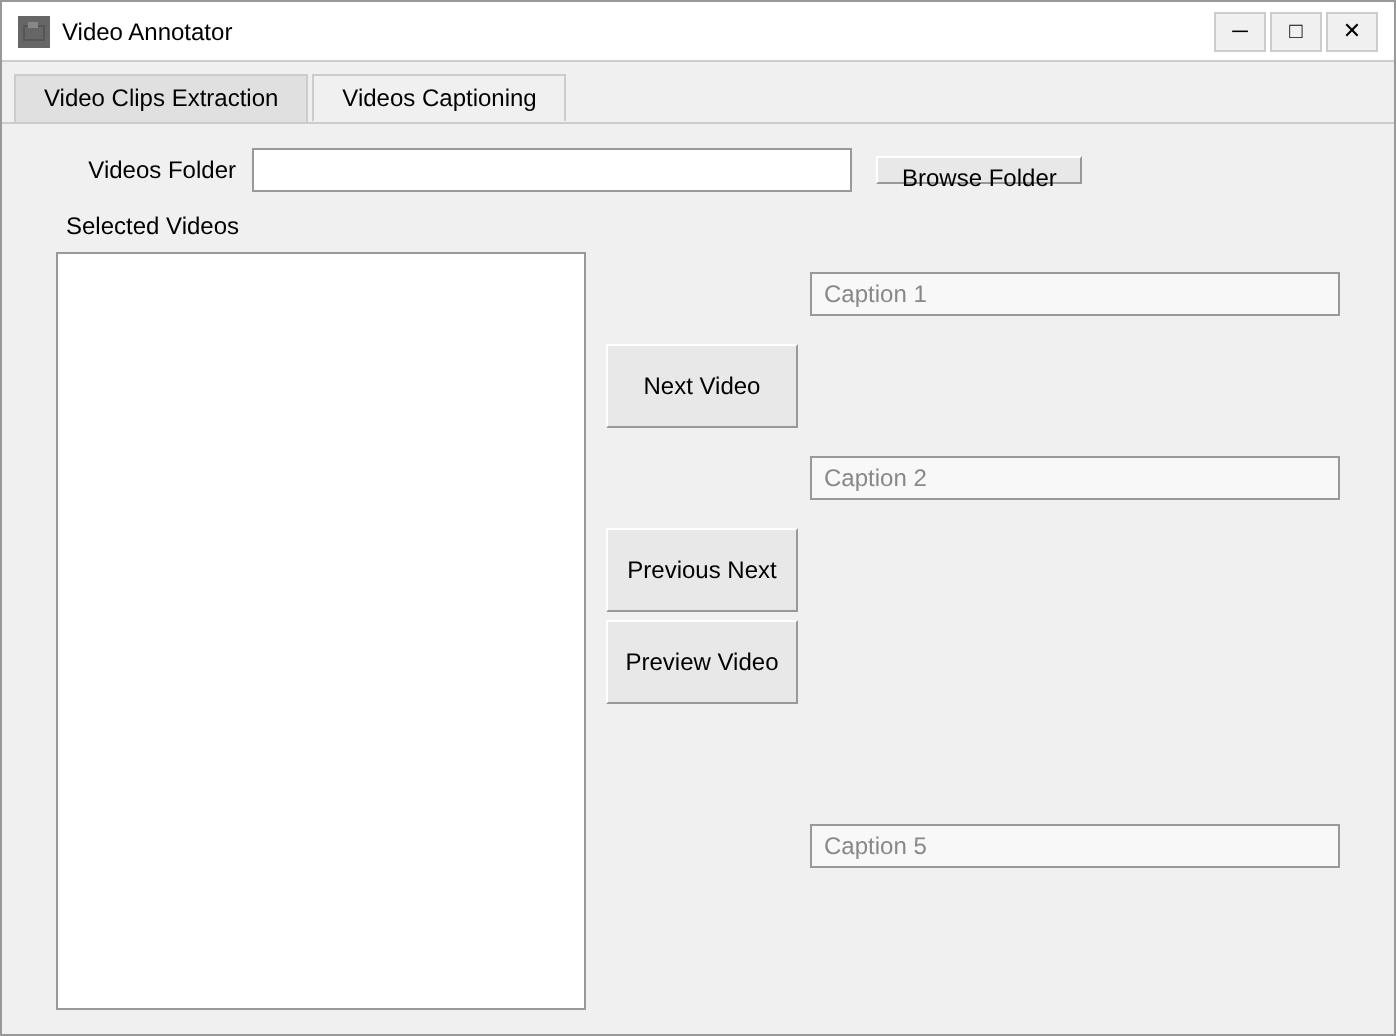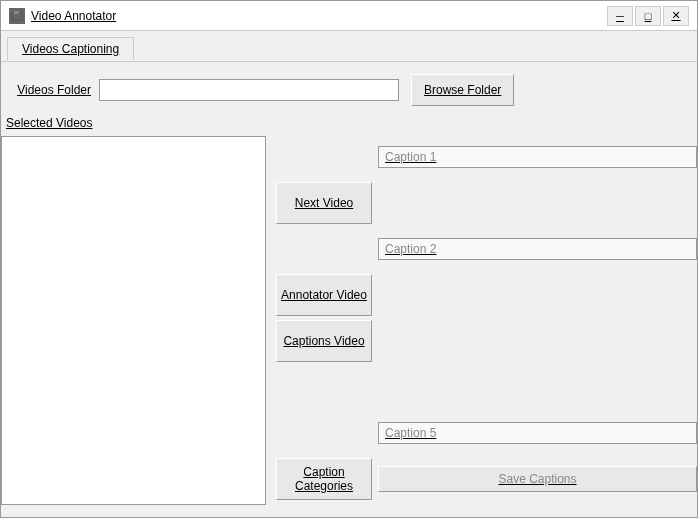--- a/index.html
+++ b/index.html
@@ -13,21 +13,20 @@
       width: 698px;
       height: 518px;
     }
     .window {
       width: 698px;
       height: 518px;
       background: #f0f0f0;
       border: 1px solid #999;
       display: flex;
       flex-direction: column;
-      text-decoration: underline;
     }
     .title-bar {
       background: #fff;
       height: 30px;
       display: flex;
       align-items: center;
       padding: 0 8px;
       border-bottom: 1px solid #ccc;
       user-select: none;
     }
@@ -78,21 +77,21 @@
       margin-right: 2px;
     }
     .tab.active {
       background: #f0f0f0;
       border-bottom: 1px solid #f0f0f0;
       z-index: 1;
     }
 
     .content {
       flex: 1;
-      padding: 12px 0;
+      padding: 12px 27px;
       display: flex;
       flex-direction: column;
     }
 
     .folder-row {
       display: flex;
       align-items: center;
       margin-bottom: 10px;
     }
     .folder-label {
@@ -106,21 +105,21 @@
       height: 22px;
       border: 1px solid #999;
       background: #fff;
       padding: 0 4px;
       font-size: 12px;
       max-width: 300px;
     }
     .browse-btn {
       margin-left: 12px;
       padding: 3px 12px;
-      height: 32px;
+      height: 14px;
       background: #e8e8e8;
       border: 1px solid #999;
       border-top: 1px solid #fff;
       border-left: 1px solid #fff;
       cursor: pointer;
       font-size: 12px;
     }
 
     .selected-label {
       font-size: 12px;
@@ -215,20 +214,23 @@
     </div>
     <span class="title-bar-title">Video Annotator</span>
     <div class="title-bar-controls">
       <button class="title-bar-btn">─</button>
       <button class="title-bar-btn">□</button>
       <button class="title-bar-btn close">✕</button>
     </div>
   </div>
 
   <div class="tabs">
+    <div class="tab">
+      <span>Video Clips Extraction</span>
+    </div>
     <div class="tab active">
       <span>Videos Captioning</span>
     </div>
   </div>
 
   <div class="content">
 
     <div class="folder-row">
       <span class="folder-label">Videos Folder</span>
       <input class="folder-input" type="text" value="" style="">
@@ -249,36 +251,32 @@
         </div>
         <div class="caption-row">
           <button class="caption-btn">Next Video</button>
         </div>
 
         <div class="caption-row">
           <div class="caption-btn no-btn"></div>
           <input class="caption-input" type="text" placeholder="Caption 2" style="">
         </div>
         <div class="caption-row">
-          <button class="caption-btn">Annotator Video</button>
-        </div>
-
-        <div class="caption-row">
-          <button class="caption-btn">Captions Video</button>
+          <button class="caption-btn">Previous Next</button>
+        </div>
+
+        <div class="caption-row">
+          <button class="caption-btn">Preview Video</button>
         </div>
 
         <div class="caption-row">
           <div class="caption-btn no-btn"></div>
         </div>
 
         <div class="caption-row">
           <div class="caption-btn no-btn"></div>
           <input class="caption-input" type="text" placeholder="Caption 5" style="">
         </div>
 
-        <div class="caption-row">
-          <button class="caption-btn">Caption Categories</button>
-          <button class="caption-input save-btn" style="margin-left:6px; cursor:pointer; background:#e8e8e8; border:1px solid #999; border-top:1px solid #fff; border-left:1px solid #fff;">Save Captions</button>
-        </div>
       </div>
     </div>
   </div>
 </div>
 
 </body></html>

